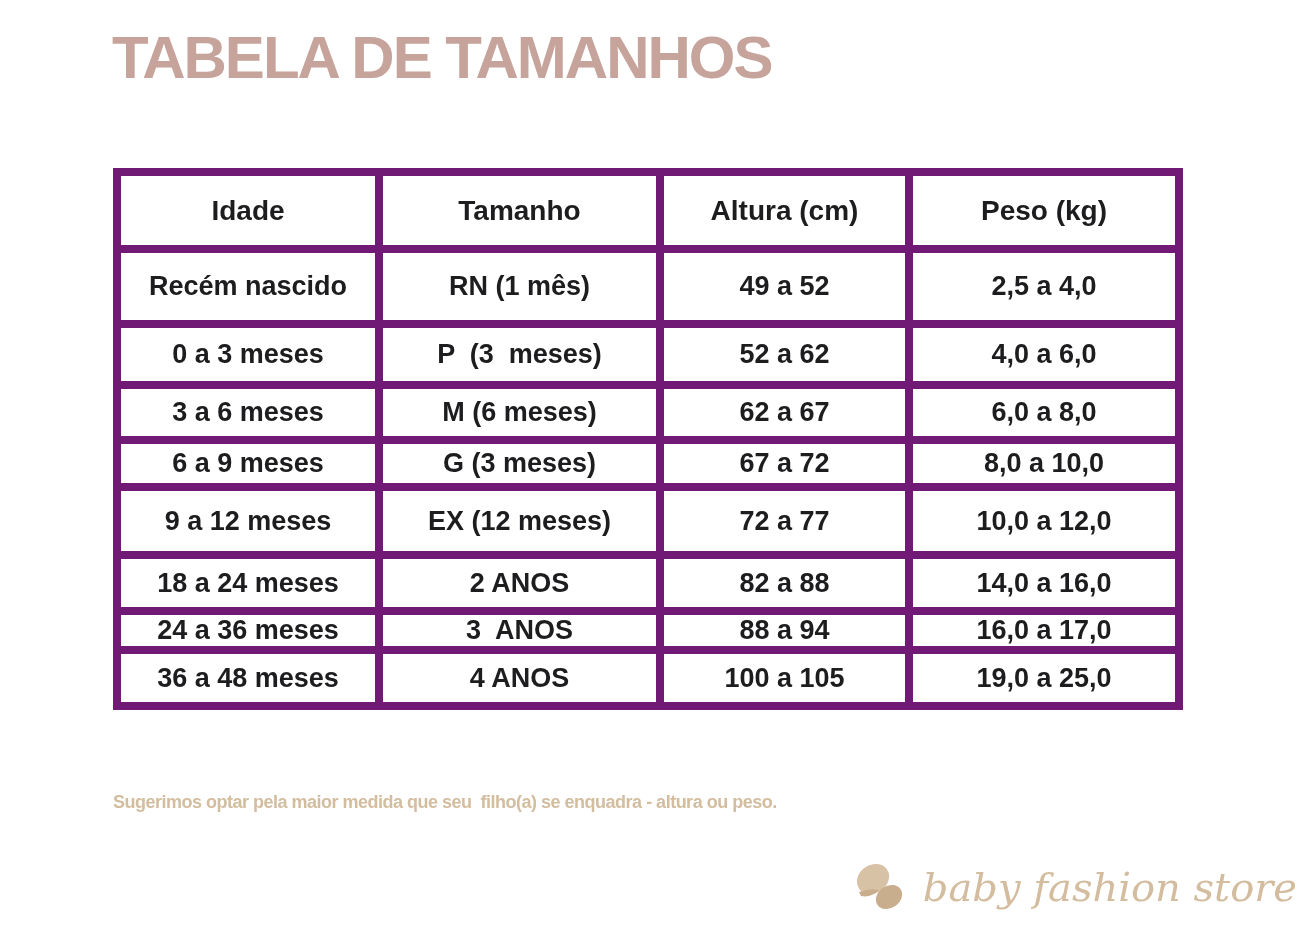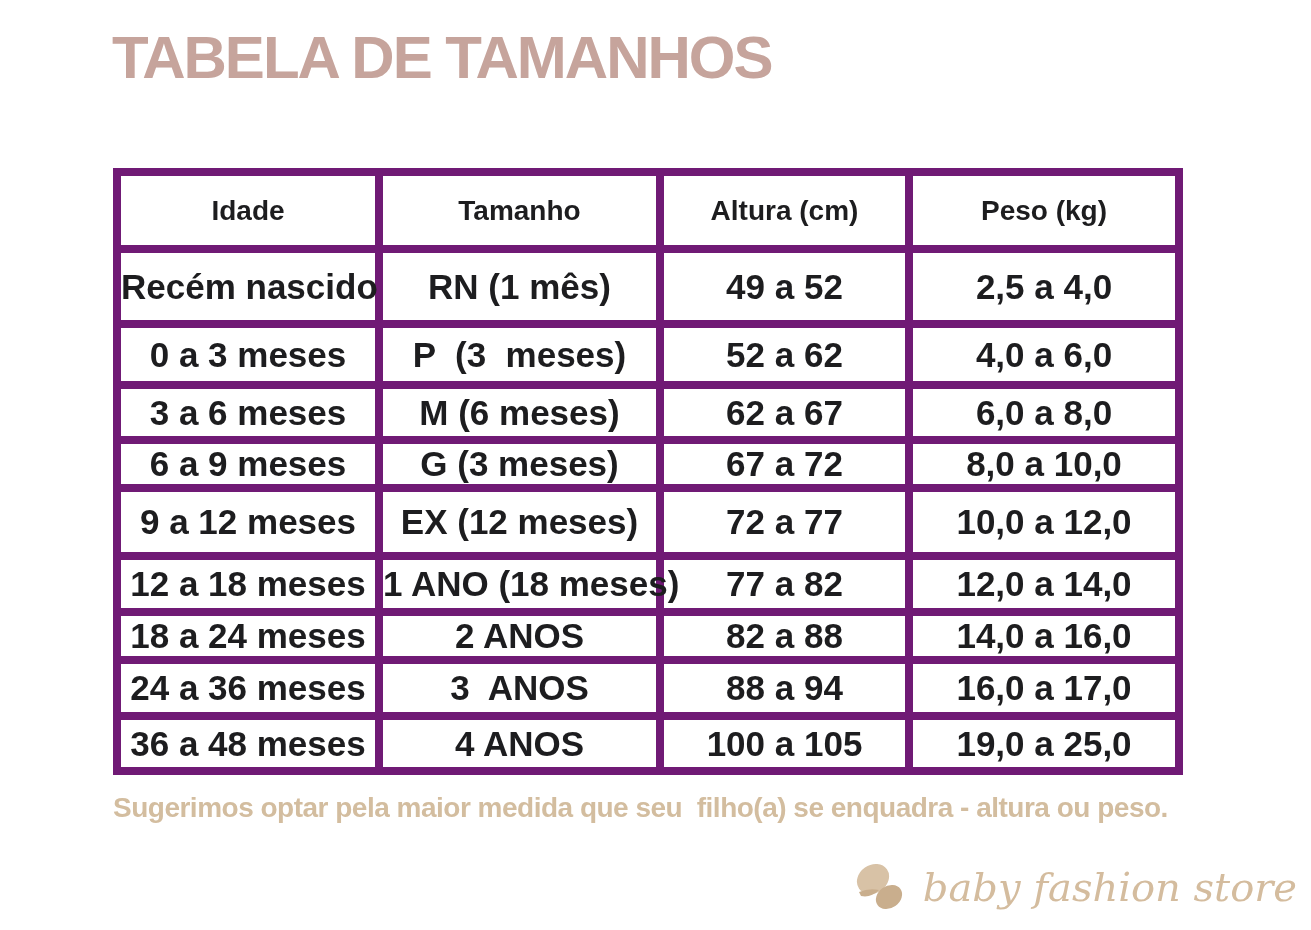--- a/index.html
+++ b/index.html
@@ -41,21 +41,21 @@
   table.size-table { border-width: 3px; }
   table.size-table th, table.size-table td {
     text-align: center;
     vertical-align: middle;
     font-weight: bold;
     color: #1d1d1f;
     white-space: pre;
     padding: 0;
   }
   table.size-table th { font-size: 28px; }
-  table.size-table td { font-size: 35px; margin-left: 8px; }
+  table.size-table td { font-size: 27px; margin-left: 8px; }
 
   
   thead tr              { height: 77px; }
   tbody tr:nth-child(1) { height: 75px; }
   tbody tr:nth-child(2) { height: 61px; }
   tbody tr:nth-child(3) { height: 55px; }
   tbody tr:nth-child(4) { height: 47px; }
   tbody tr:nth-child(5) { height: 68px; }
   tbody tr:nth-child(6) { height: 56px; }
   tbody tr:nth-child(7) { height: 37px; }
@@ -65,21 +65,21 @@
   col.c1 { width: 262px; }
   col.c2 { width: 281px; }
   col.c3 { width: 249px; }
   col.c4 { width: 270px; }
 
   
   .size-note {
     position: absolute;
     left: 113px;
     top: 792px;
-    font-size: 28px;
+    font-size: 18px;
     font-weight: bold;
     letter-spacing: -0.5px;
     color: #d3bd9f;
     white-space: pre;
   }
 
   
   .brand-logo {
     position: absolute;
     right: 14px;
@@ -142,26 +142,20 @@
       <td>67 a 72</td>
       <td>8,0 a 10,0</td>
     </tr>
     <tr>
       <td>9 a 12 meses</td>
       <td>EX (12 meses)</td>
       <td>72 a 77</td>
       <td>10,0 a 12,0</td>
     </tr>
     <tr>
-      <td>12 a 18 meses</td>
-      <td>1 ANO (18 meses)</td>
-      <td>77 a 82</td>
-      <td>12,0 a 14,0</td>
-    </tr>
-    <tr>
       <td>18 a 24 meses</td>
       <td>2 ANOS</td>
       <td>82 a 88</td>
       <td>14,0 a 16,0</td>
     </tr>
     <tr>
       <td>24 a 36 meses</td>
       <td>3  ANOS</td>
       <td>88 a 94</td>
       <td>16,0 a 17,0</td>

